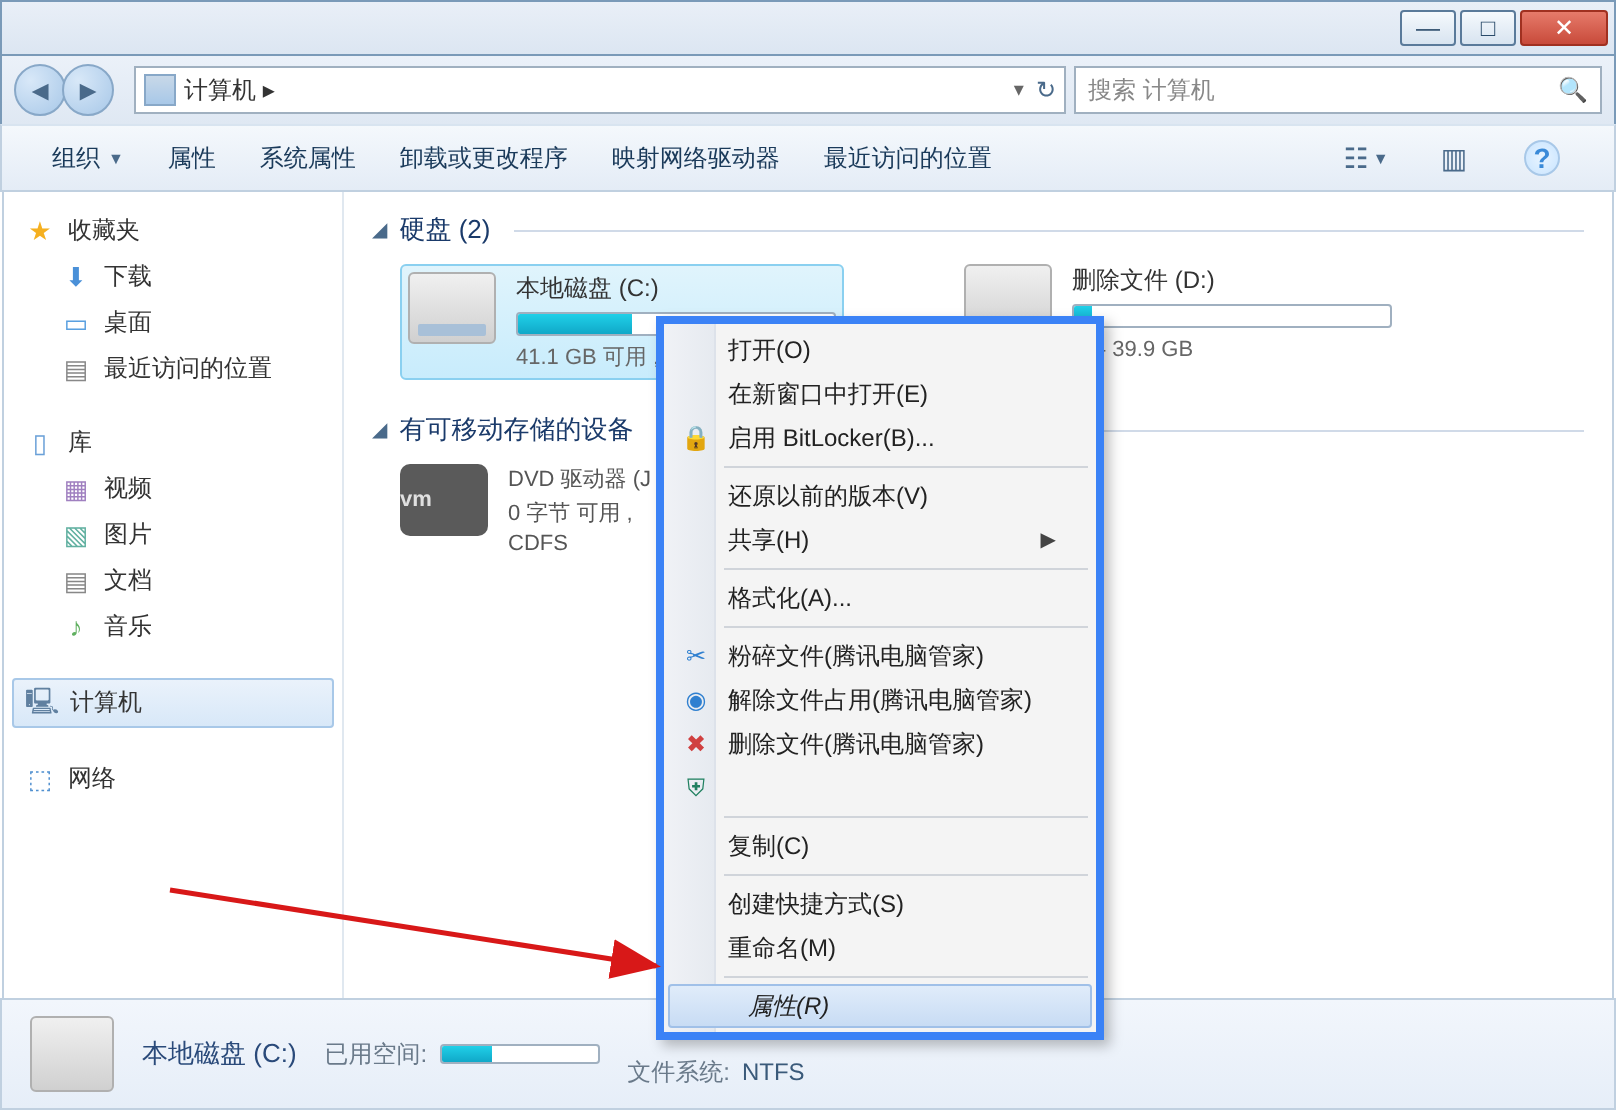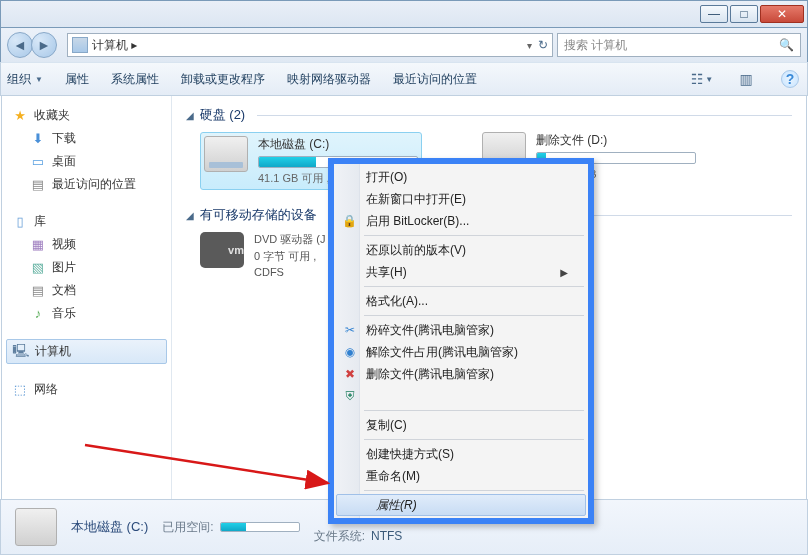--- a/index.html
+++ b/index.html
@@ -12,25 +12,25 @@
 .winbtn span { font-size: 12px; line-height: 1; }
 
 
 .addrrow { height: 34px; background: linear-gradient(#ebf1f9,#dfe8f3); border-left: 1px solid #7a9ab8; border-right: 1px solid #7a9ab8; display: flex; align-items: center; padding: 0 6px; gap: 4px; }
 .navbtns { width: 56px; height: 28px; display: flex; align-items: center; }
 .navcircle { width: 26px; height: 26px; border-radius: 50%; background: radial-gradient(circle at 30% 30%, #d8e8f8, #a8c8e8); border: 1px solid #88a8c8; display: flex; align-items: center; justify-content: center; color: #4a6a8a; font-size: 14px; }
 .addressbar { flex: 1; height: 24px; background: #fff; border: 1px solid #a0b0c0; display: flex; align-items: center; padding: 0 4px; font-size: 12px; color: #333; }
 .addressbar .icon { width: 16px; height: 16px; background: linear-gradient(#c8d8e8,#a8c8e8); border: 1px solid #88a8c8; margin-right: 4px; }
 .addressbar .tri { margin-left: auto; color: #666; font-size: 10px; }
 .addressbar .refresh { margin-left: 6px; color: #4a6a8a; }
-.searchbox { width: 244px; height: 24px; background: #fff; border: 1px solid #a0b0c0; display: flex; align-items: center; padding: 0 6px; font-size: 12px; color: #888; }
+.searchbox { width: 264px; height: 24px; background: #fff; border: 1px solid #a0b0c0; display: flex; align-items: center; padding: 0 6px; font-size: 12px; color: #888; }
 .searchbox .mag { margin-left: auto; color: #4a8ac8; }
 
 
-.toolbar { height: 34px; background: linear-gradient(#f4f8fc,#e4ecf6); border: 1px solid #c0d0e0; border-top: 1px solid #d8e4f0; display: flex; align-items: center; padding: 0 6px; font-size: 12px; color: #1a3a5a; gap: 22px; }
+.toolbar { height: 34px; background: linear-gradient(#f4f8fc,#e4ecf6); border: 1px solid #c0d0e0; border-top: 1px solid #d8e4f0; display: flex; align-items: center; padding: 0 25px; font-size: 12px; color: #1a3a5a; gap: 22px; }
 .toolbar .item { display: flex; align-items: center; gap: 4px; cursor: default; }
 .toolbar .tri { font-size: 8px; color: #4a6a8a; }
 .toolbar .spacer { flex: 1; }
 .toolbar .tbicon { width: 22px; height: 20px; display: flex; align-items: center; justify-content: center; color: #4a6a8a; font-size: 14px; }
 .help { color: #3a8ad8; font-weight: bold; border: 1px solid #a8c8e8; border-radius: 50%; width: 18px; height: 18px; display: flex; align-items: center; justify-content: center; background: radial-gradient(#e8f4ff,#c8e4ff); }
 
 
 .main { display: flex; position: absolute; top: 96px; bottom: 56px; left: 1px; right: 1px; border-left: 1px solid #c0d0e0; border-right: 1px solid #c0d0e0; }
 .sidebar { width: 170px; background: #fff; border-right: 1px solid #e0e8f0; padding: 8px 4px; font-size: 12px; color: #333; overflow: hidden; }
 .navgroup { margin-bottom: 14px; }
@@ -54,25 +54,25 @@
 .drive { display: flex; gap: 10px; }
 .drive.sel { background: linear-gradient(#e0f4fc,#c8ecfc); border: 1px solid #8ad0f0; border-radius: 3px; padding: 3px; }
 .driveicon { width: 44px; height: 36px; background: linear-gradient(#f0f0f0,#d0d0d0); border: 1px solid #b0b0b0; border-radius: 3px; position: relative; }
 .driveicon::after { content: ""; position: absolute; bottom: 3px; left: 4px; right: 4px; height: 6px; background: #a8c0d8; border-radius: 1px; }
 .driveinfo { display: flex; flex-direction: column; gap: 3px; width: 160px; }
 .drivebar { height: 12px; border: 1px solid #a0b0c0; background: #fff; position: relative; border-radius: 2px; overflow: hidden; }
 .drivebar .fill { height: 100%; background: linear-gradient(#20d0e8,#10a8c8); }
 .drivetext { font-size: 11px; color: #666; }
 
 .devrow { display: flex; gap: 10px; padding-left: 14px; }
-.devicon { width: 44px; height: 36px; background: #5a5a5a; border-radius: 5px; display: flex; align-items: center; justify-content: flex-end; color: #e0e0e0; font-size: 11px; font-weight: bold; }
+.devicon { width: 44px; height: 36px; background: #5a5a5a; border-radius: 5px; display: flex; align-items: center; justify-content: flex-start; color: #e0e0e0; font-size: 11px; font-weight: bold; }
 .devinfo { display: flex; flex-direction: column; gap: 2px; font-size: 11px; color: #555; }
 
 
-.ctxmenu { position: absolute; left: 328px; top: 158px; width: 266px; background: #f4f4f4; border: 6px solid #3b82f6; box-shadow: 3px 3px 6px rgba(0,0,0,.25); font-size: 12px; padding: 2px; z-index: 50; }
+.ctxmenu { position: absolute; left: 328px; top: 158px; width: 224px; background: #f4f4f4; border: 4px solid #3b82f6; box-shadow: 3px 3px 6px rgba(0,0,0,.25); font-size: 12px; padding: 2px; z-index: 50; }
 .ctxmenu .mi { display: flex; align-items: center; height: 22px; padding: 0 18px 0 30px; position: relative; color: #222; }
 .ctxmenu .mi:hover, .ctxmenu .mi.hl { background: linear-gradient(#e0ecfa,#c8dcf4); border: 1px solid #a0c0e8; border-radius: 2px; padding: 0 17px 0 39px; height: 22px; font-style: italic; }
 .ctxmenu .mi .micon { position: absolute; left: 6px; width: 16px; height: 16px; display: flex; align-items: center; justify-content: center; font-size: 12px; }
 .ctxmenu .mi .sub { margin-left: auto; font-size: 10px; color: #444; }
 .ctxmenu .sep { height: 1px; background: #d0d4da; margin: 3px 2px 3px 28px; }
 .ctxmenu .iconstrip { position: absolute; left: 0; top: 0; bottom: 0; width: 26px; background: linear-gradient(90deg,#f0f2f6,#e6eaf0); border-right: 1px solid #dde2ea; z-index: -1; }
 
 
 .arrow-svg { position: absolute; left: 0; top: 0; width: 808px; height: 555px; pointer-events: none; z-index: 60; }
 

